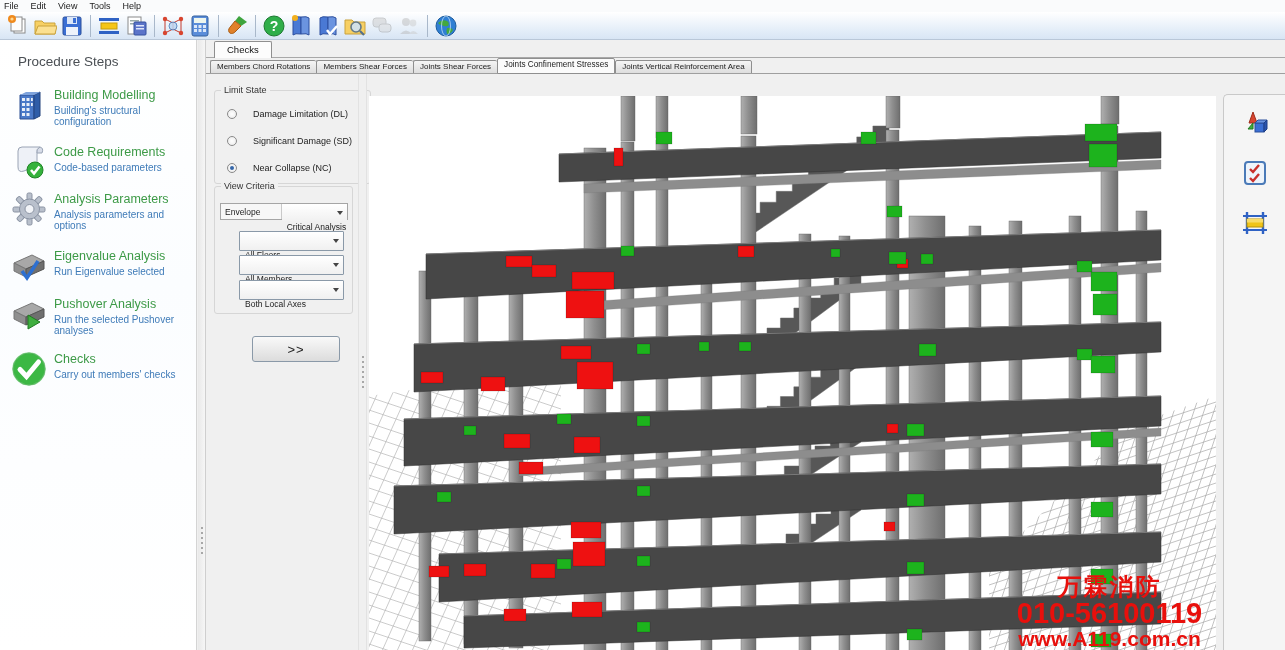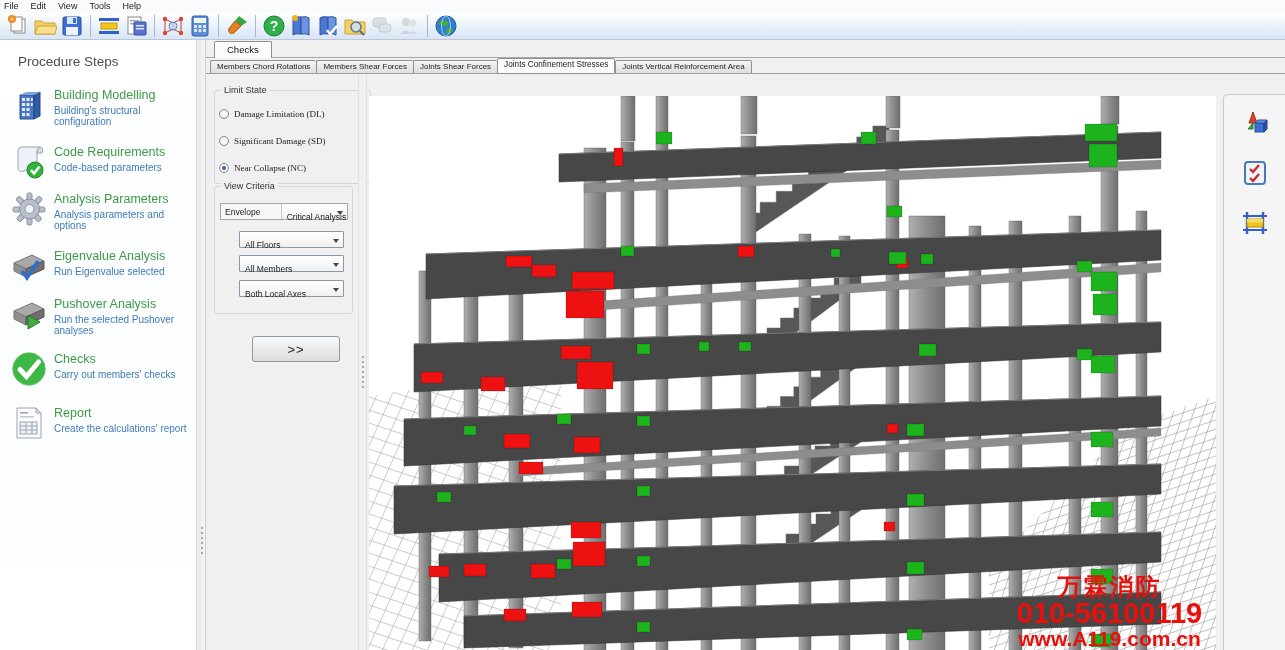--- a/index.html
+++ b/index.html
@@ -42,27 +42,27 @@
   .subtab:last-child { border-right:1px solid #8f8f8f; }
   .subtab.active { height:16px; background:#fbfbfb; font-size:8.2px; z-index:3; position:relative; border-right:1px solid #8f8f8f; }
   .content { position:absolute; left:0; top:33px; width:1079px; height:577px; border-top:1px solid #9f9f9f; background:#f0f0f0; }
 
   
   .controls { position:absolute; left:2px; top:0; width:151px; height:100%; font-size:9px; color:#222; }
   .groupbox { position:absolute; border:1px solid #d6d6d6; border-radius:3px; background:#f0f0f0; }
   .groupbox .glabel { position:absolute; top:-6px; left:6px; background:#f0f0f0; padding:0 3px; font-size:9px; color:#333; }
   .g1 { top:16px; left:6px; width:157px; height:94px; }
   .g2 { top:112px; left:6px; width:139px; height:128px; }
-  .radio-row { position:absolute; left:4px; display:flex; align-items:center; gap:5px; cursor:pointer;font-family:Liberation Serif, serif; }
+  .radio-row { position:absolute; left:12px; display:flex; align-items:center; gap:16px; cursor:pointer; }
   .rr1{top:18px} .rr2{top:45px} .rr3{top:72px}
   .rdot { width:10px; height:10px; border-radius:50%; border:1px solid #8a8a8a; background:radial-gradient(#ffffff,#e9e9e9); position:relative; }
   .radio-row.checked .rdot::after { content:""; position:absolute; left:2px; top:2px; width:4px; height:4px; border-radius:50%; background:#3566a8; }
   .env-row { position:absolute; left:5px; top:16px; width:128px; height:17px; display:flex; border:1px solid #a5a5a5; background:#fff; }
   .env-cell { flex:1.2; padding:3px 0 0 4px; font-size:8.5px; background:#f7f7f7; border-right:1px solid #c9c9c9; }
-  .combo { position:relative; background:linear-gradient(180deg,#ffffff,#f0f0f0); font-size:8.5px; padding:8px 0 0 5px; cursor:pointer; }
+  .combo { position:relative; background:linear-gradient(180deg,#ffffff,#f0f0f0); font-size:8.5px; padding:18px 0 0 5px; cursor:pointer; }
   .env-combo { flex:1.3; }
   .combo .arr { position:absolute; right:4px; top:7px; width:0; height:0; border-left:3.5px solid transparent; border-right:3.5px solid transparent; border-top:4px solid #444; }
   .cb { position:absolute; left:24px; width:105px; height:17px; border:1px solid #8a99a8; border-radius:1px; }
   .cb1{top:44px} .cb2{top:68px} .cb3{top:93px}
   .expand-btn { position:absolute; left:44px; top:262px; width:88px; height:26px; background:linear-gradient(180deg,#f9f9f9,#dcdcdc); border:1px solid #8a99a8; border-radius:3px; font-size:13px; letter-spacing:1px; color:#222; text-align:center; padding-top:5px; cursor:pointer; }
   .splitter2 { position:absolute; left:152px; top:0; width:9px; height:100%; background:#f0f0f0; border-left:1px solid #e2e2e2; border-right:1px solid #e2e2e2; }
   .g1dots { top:487px; } .g2dots { top:282px; }
 
   
   .viewport { position:absolute; left:163px; top:22px; width:847px; height:555px; background:#ffffff; }
@@ -269,37 +269,20 @@
       <div class="step-item si6">
         <span class="sicon"><svg viewBox="0 0 38 38">
               <circle cx="19" cy="19" r="16" fill="#3cb844" stroke="#23882a"></circle>
               <circle cx="19" cy="19" r="16" fill="none" stroke="#7fd886" stroke-width="1.5" opacity=".6"></circle>
               <path d="M10 19.5 L16.5 26.5 L28.5 12" stroke="#fff" stroke-width="5" fill="none" stroke-linecap="round"></path>
             </svg></span>
         <span class="st">Checks</span>
         <span class="ss">Carry out members' checks</span>
       </div>
 
-      <div class="step-item si7">
-        <span class="sicon"><svg viewBox="0 0 38 38">
-              <path d="M7 4 L26 4 L31 9 L31 34 L7 34 Z" fill="#fdfdfd" stroke="#9aa4b5"></path>
-              <path d="M26 4 L26 9 L31 9 Z" fill="#dfe3ec" stroke="#9aa4b5"></path>
-              <rect x="10" y="8" width="8" height="1.6" fill="#9aa4b5"></rect>
-              <rect x="10" y="12" width="14" height="1.6" fill="#c3cad8"></rect>
-              <g stroke="#9aa4b5" fill="#eef1f6">
-                <rect x="10" y="18" width="17" height="12"></rect>
-                <line x1="10" y1="22" x2="27" y2="22"></line>
-                <line x1="10" y1="26" x2="27" y2="26"></line>
-                <line x1="16" y1="18" x2="16" y2="30"></line>
-                <line x1="22" y1="18" x2="22" y2="30"></line>
-              </g>
-            </svg></span>
-        <span class="st">Report</span>
-        <span class="ss">Create the calculations' report</span>
-      </div>
     </div>
 
     <div class="gutter1">
       <div class="dots g1dots">
           <i></i>
           <i></i>
           <i></i>
           <i></i>
           <i></i>
           <i></i>

